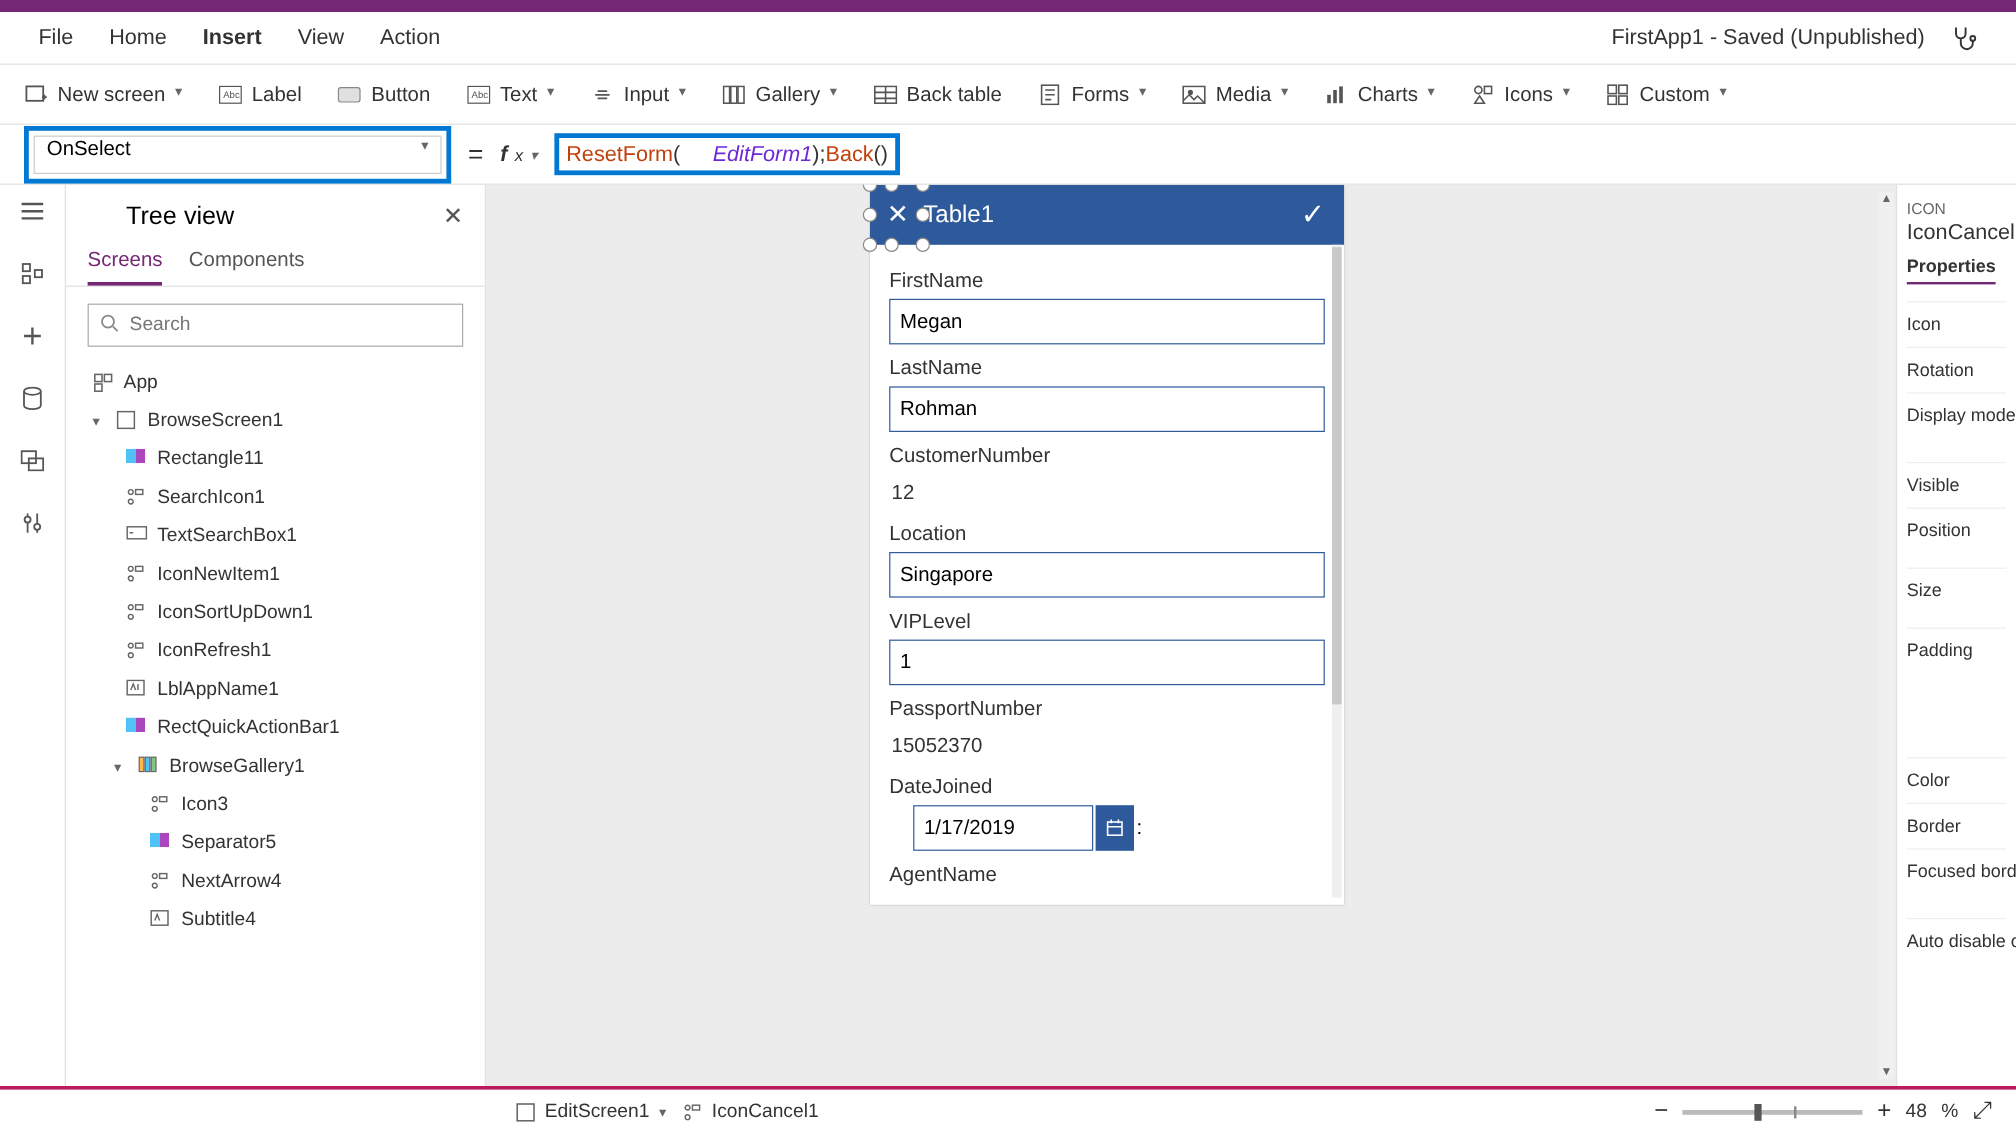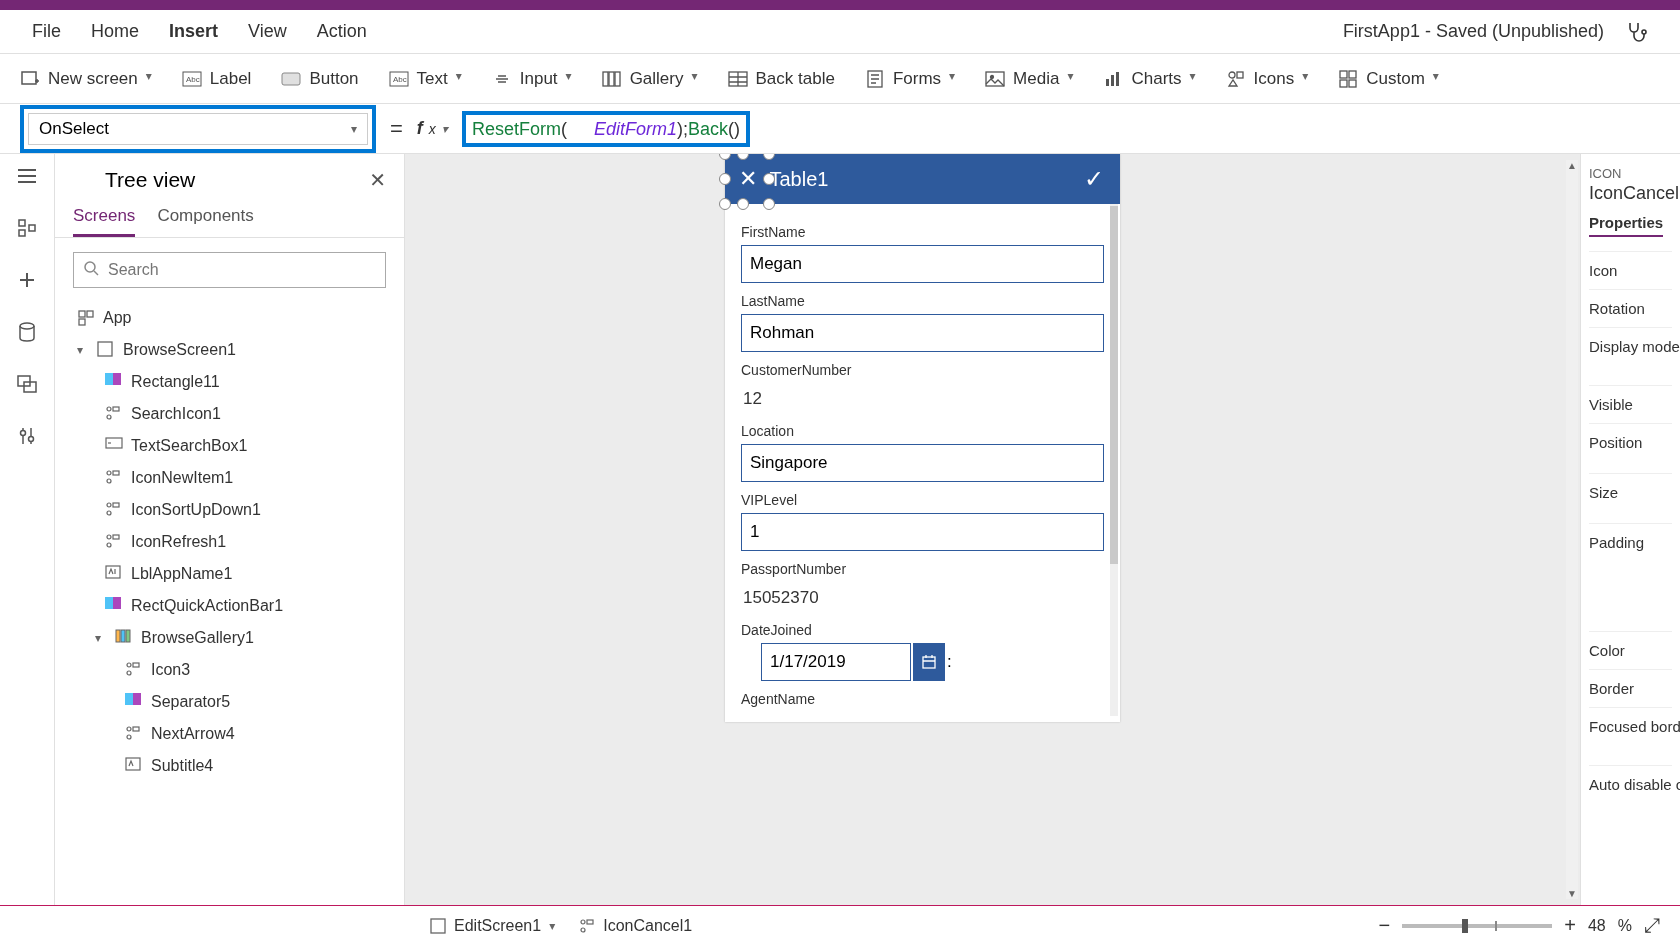--- a/index.html
+++ b/index.html
@@ -15,26 +15,26 @@
   .status-text { font-size: 18px; color: #333; }
   .steth-icon { width: 24px; height: 24px; }
 
   .ribbon { height: 50px; display: flex; align-items: center; padding: 0 20px; gap: 30px; border-bottom: 1px solid #e0e0e0; }
   .ribbon-btn { display: flex; align-items: flex-start; gap: 8px; font-size: 17px; color: #333; cursor: pointer; }
   .ribbon-icon { width: 20px; height: 20px; display: inline-flex; align-items: center; justify-content: center; }
   .chevron { font-size: 12px; color: #666; }
 
   .formula-area { height: 50px; display: flex; align-items: center; padding: 0 20px; gap: 14px; border-bottom: 1px solid #e0e0e0; }
   .prop-select-wrap { border: 4px solid #0078d4; padding: 4px; }
-  .prop-select { width: 340px; height: 32px; border: 1px solid #ccc; padding: 0 10px; font-size: 17px; background: #fff; display: flex; align-items: center; justify-content: space-between; }
+  .prop-select { width: 340px; height: 32px; border: 1px solid #ccc; padding: 0 10px; font-size: 17px; background: #fff; display: flex; align-items: flex-start; justify-content: space-between; }
   .eq-sign { font-size: 22px; color: #333; }
   .fx-zone { display: flex; align-items: center; gap: 6px; font-size: 18px; font-style: italic; color: #333; }
   .formula-input-wrap { border: 4px solid #0078d4; padding: 3px 6px; }
   .formula-input { font-family: 'Consolas', monospace; font-size: 18px; }
-  .tk-func { color: #15803d; }
+  .tk-func { color: #c2410c; }
   .tk-id { color: #6d28d9; font-style: italic; margin-left: 27px; }
   .tk-punc { color: #333; }
 
   .main-content { display: flex; position: relative; height: calc(945px - 10px - 44px - 50px - 50px - 40px); }
 
   .left-rail { width: 55px; border-right: 1px solid #e0e0e0; display: flex; flex-direction: column; align-items: center; padding-top: 10px; gap: 28px; }
   .rail-icon { width: 24px; height: 24px; color: #555; cursor: pointer; display:flex; align-items:center; justify-content:center; }
 
   .tree-panel { width: 350px; border-right: 1px solid #e0e0e0; display: flex; flex-direction: column; }
   .tree-header { display: flex; align-items: center; justify-content: space-between; padding: 14px 18px 6px 18px; }
@@ -60,37 +60,37 @@
   .scrollbar-v::before { top: 0; }
   .scrollbar-v::after { bottom: 0; content: '▼'; }
 
   .app-form { position: absolute; left: 320px; top: 0; width: 395px; background: #fff; box-shadow: 0 0 2px rgba(0,0,0,0.2); }
   .form-titlebar { height: 50px; background: #2e5a9c; display: flex; align-items: center; padding: 0 14px; color: #fff; position: relative; }
   .form-titlebar .x-close { font-size: 22px; margin-right: 12px; cursor: pointer; position: relative; }
   .form-titlebar .title { font-size: 20px; }
   .form-titlebar .check { position: absolute; right: 16px; font-size: 24px; cursor: pointer; }
   .sel-handle { position: absolute; width: 12px; height: 12px; border: 1px solid #888; background: #fff; border-radius: 50%; }
   .form-body { padding: 10px 16px; }
-  .field-label { font-size: 14px; color: #333; margin-top: 10px; margin-bottom: 5px; }
+  .field-label { font-size: 17px; color: #333; margin-top: 10px; margin-bottom: 5px; }
   .field-input { width: 100%; height: 38px; border: 1.5px solid #2e5a9c; padding: 0 8px; font-size: 17px; background: #fff; }
   .field-static { font-size: 17px; color: #333; padding: 6px 2px 4px 2px; }
   .date-row { display: flex; align-items: center; gap: 2px; padding-left: 20px; }
   .date-input { flex: none; width: 150px; height: 38px; border: 1.5px solid #2e5a9c; padding: 0 8px; font-size: 17px; }
   .date-btn { width: 32px; height: 38px; background: #2e5a9c; color: #fff; display: flex; align-items: center; justify-content: center; cursor: pointer; }
   .inner-scroll { position: absolute; right: 2px; top: 50px; bottom: 6px; width: 8px; background: #efefef; }
   .inner-scroll-thumb { position:absolute; left:0; right:0; top:2px; height:70%; background:#c9c9c9; }
   .resize-handle { position:absolute; right:0; bottom:0; width:10px; height:10px; }
 
   .right-panel { width: 100px; border-left: 1px solid #e0e0e0; padding: 12px 8px; overflow: hidden; }
   .rp-subtitle { font-size: 13px; color: #666; text-transform: uppercase; }
   .rp-title { font-size: 18px; color: #333; margin: 2px 0 10px 0; white-space: nowrap; }
   .rp-tab { font-size: 15px; font-weight: 600; color: #333; border-bottom: 2px solid #742774; display: inline-block; padding-bottom: 4px; margin-bottom: 14px; }
   .rp-row { font-size: 15px; color: #333; padding: 10px 0; border-top: 1px solid #eee; white-space: nowrap; }
 
-  .status-bar { height: 40px; border-top: 1px solid #be185d; display: flex; align-items: center; padding: 0 20px 0 430px; gap: 24px; }
+  .status-bar { height: 40px; border-top: 3px solid #be185d; display: flex; align-items: center; padding: 0 20px 0 430px; gap: 14px; }
   .crumb { display: flex; align-items: center; gap: 8px; font-size: 16px; color: #333; }
   .zoom-area { margin-left: auto; display: flex; align-items: center; gap: 12px; font-size: 16px; color: #333; }
   .slider { width: 150px; height: 4px; background: #bbb; position: relative; }
   .slider-thumb { position: absolute; top: -5px; left: 40%; width: 6px; height: 14px; background: #555; }
   .slider-tick { position:absolute; top:-3px; left:62%; width:2px; height:10px; background:#888; }
   .expand-icon { font-size: 20px; cursor: pointer; }
 
   svg { display: block; }
 </style>
 </head>

